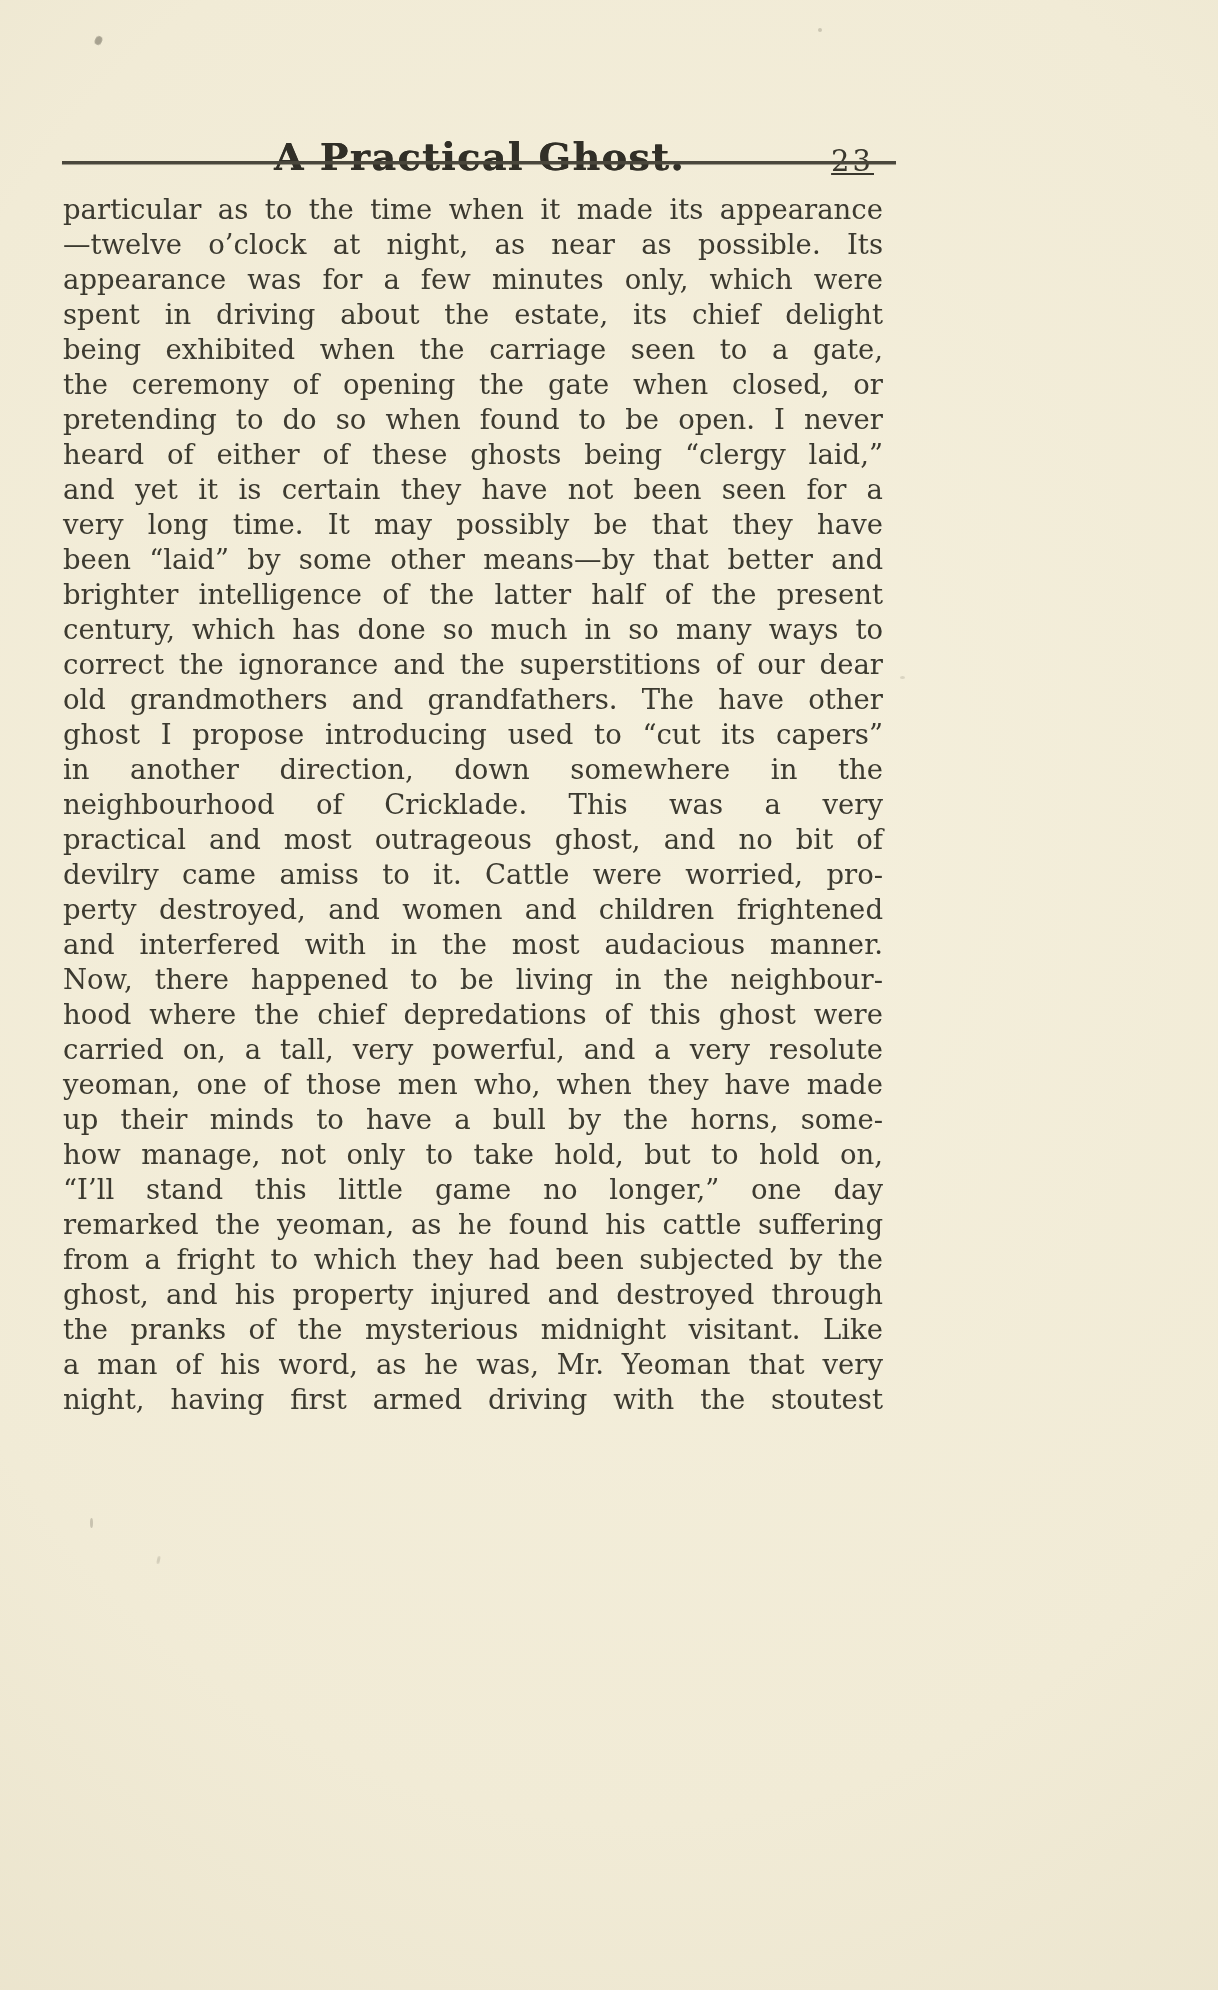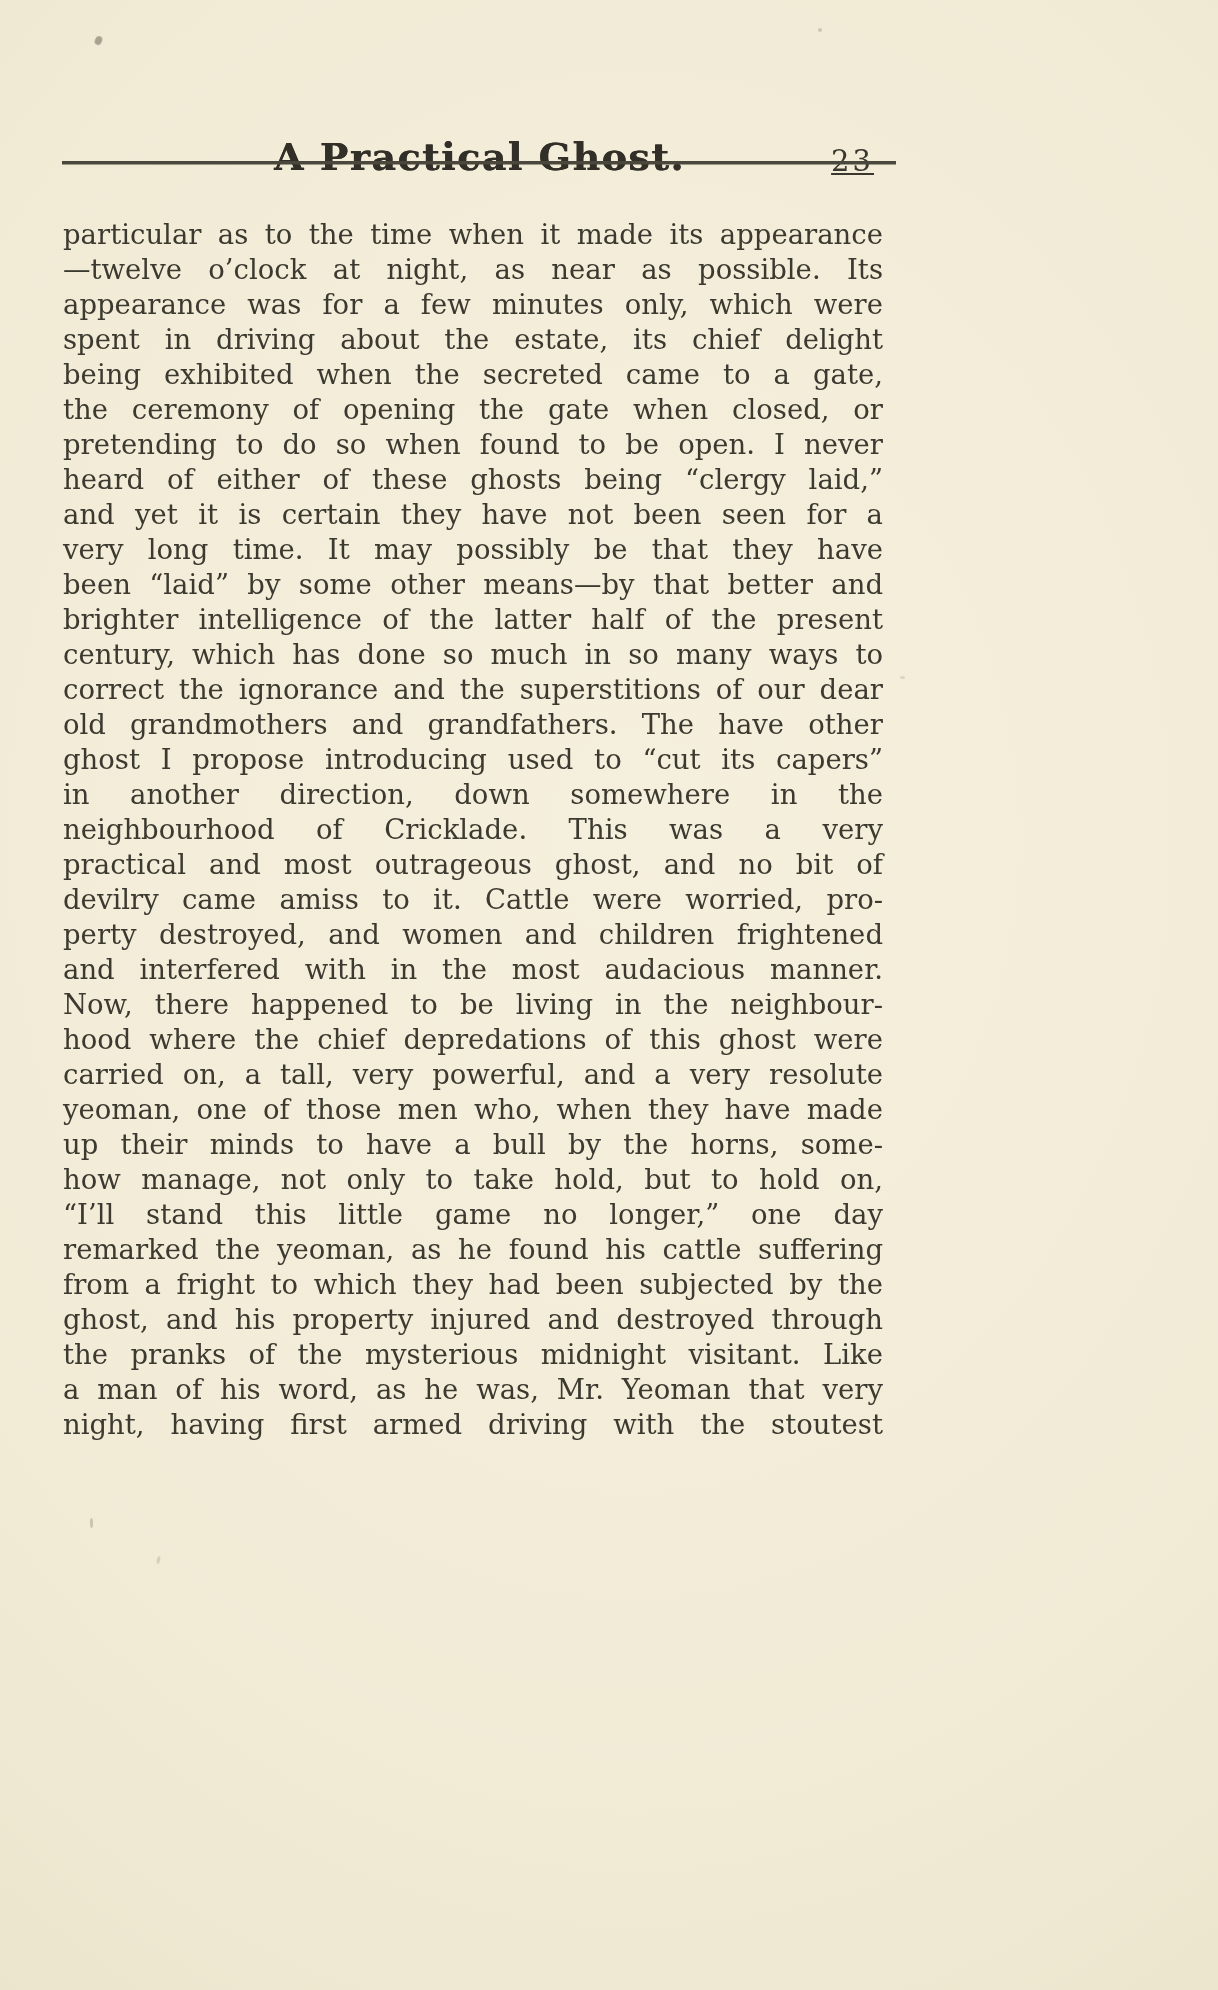--- a/index.html
+++ b/index.html
@@ -51,21 +51,21 @@
     position: absolute;
     top: 161px;
     left: 62px;
     width: 834px;
     height: 2.5px;
     background: #4a473c;
     box-shadow: 0 0.5px 0.5px rgba(74,71,60,0.5);
   }
   .text-block {
     position: absolute;
-    top: 217px;
+    top: 192px;
     left: 63px;
     width: 820px;
   }
   .text-line {
     height: 35px;
     line-height: 35px;
     font-size: 27.5px;
     text-align: justify;
     text-align-last: justify;
     white-space: normal;
@@ -99,21 +99,21 @@
     <span class="page-number">23</span>
   </header>
 
   <div class="header-rule"></div>
 
   <main class="text-block">
       <div class="text-line">particular as to the time when it made its appearance</div>
       <div class="text-line">—twelve o’clock at night, as near as possible. Its</div>
       <div class="text-line">appearance was for a few minutes only, which were</div>
       <div class="text-line">spent in driving about the estate, its chief delight</div>
-      <div class="text-line">being exhibited when the secreted came to a gate,</div>
+      <div class="text-line">being exhibited when the carriage seen to a gate,</div>
       <div class="text-line">the ceremony of opening the gate when closed, or</div>
       <div class="text-line">pretending to do so when found to be open. I never</div>
       <div class="text-line">heard of either of these ghosts being “clergy laid,”</div>
       <div class="text-line">and yet it is certain they have not been seen for a</div>
       <div class="text-line">very long time. It may possibly be that they have</div>
       <div class="text-line">been “laid” by some other means—by that better and</div>
       <div class="text-line">brighter intelligence of the latter half of the present</div>
       <div class="text-line">century, which has done so much in so many ways to</div>
       <div class="text-line">correct the ignorance and the superstitions of our dear</div>
       <div class="text-line">old grandmothers and grandfathers. The have other</div>

